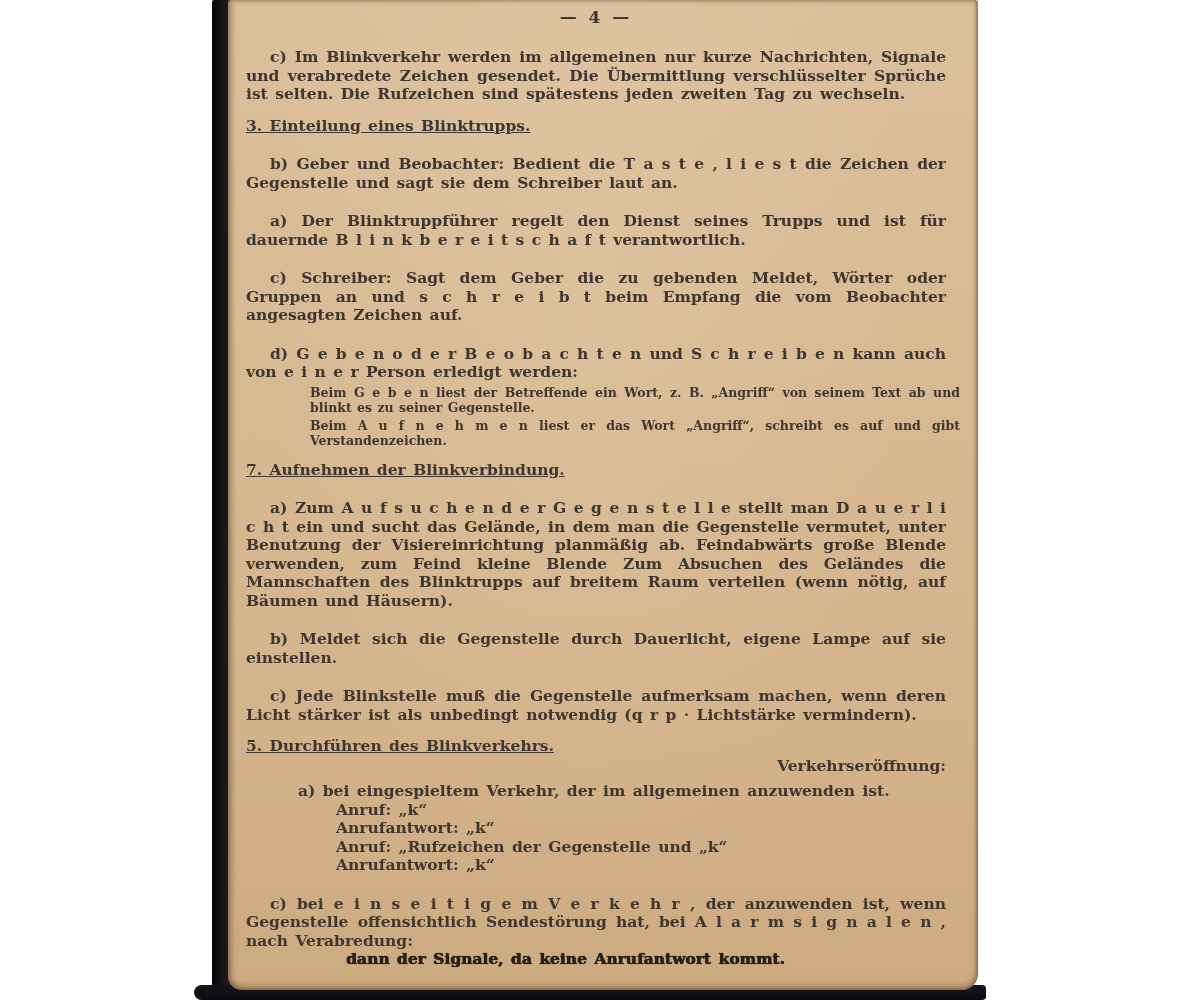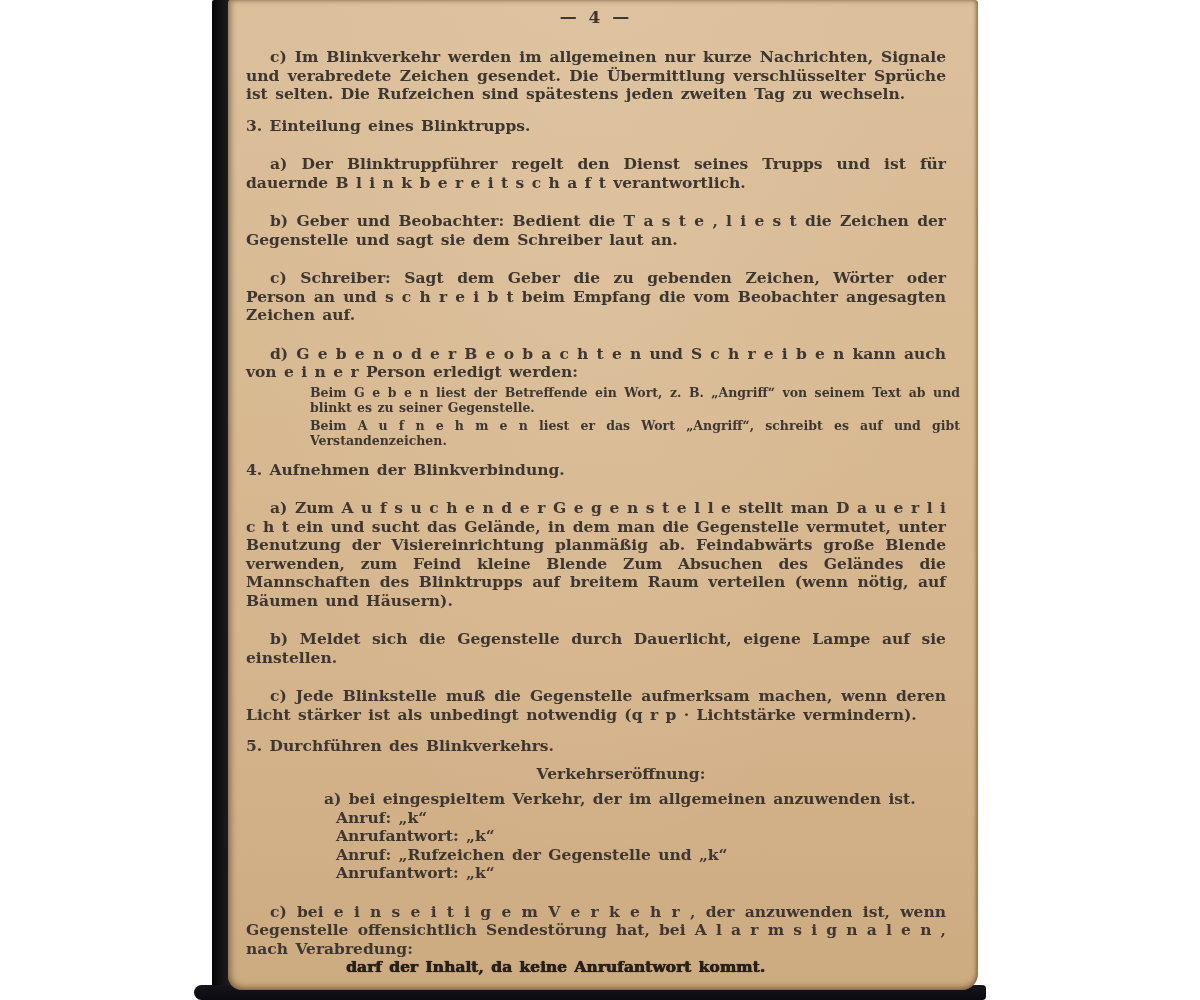--- a/index.html
+++ b/index.html
@@ -46,28 +46,28 @@
   .page-num{
     text-align:center;font-size:17px;line-height:22px;
     letter-spacing:3px;margin:2px 0 10px 0;
   }
 
   .para,.heading,.sub,.item-sub,.anruf,.cont-bold,.note{
     margin:0;font-size:15.5px;line-height:18.5px;text-align:justify;
     word-spacing:2px;
   }
   .para{text-indent:24px;margin-top:20px;}
-  .heading{margin-top:13px;text-align:left;}
+  .heading{margin-top:13px;text-align:left;text-decoration:underline;}
   .note{
     margin-left:64px;width:650px;font-size:12.5px;line-height:15px;
     margin-top:3px;word-spacing:1px;
   }
   .note:first-of-type{margin-top:5px;}
-  .sub{margin-left:50px;margin-top:9px;text-align:center;}
-  .item-sub{margin-left:78px;margin-top:7px;text-align:left;}
+  .sub{margin-left:50px;margin-top:1px;text-align:right;}
+  .item-sub{margin-left:52px;margin-top:7px;text-align:left;}
   .anruf{margin-left:90px;text-align:left;}
   .cont-bold{
     margin-left:100px;text-align:left;
     color:#272019;text-shadow:0 0 1px #272019, 0.5px 0 0 #272019;
   }
 </style>
 </head>
 <body>
 
 <div class="scene">
@@ -75,40 +75,40 @@
   <div class="book-edge-bottom"></div>
 
   <div class="paper">
     <div class="content">
 
       <div class="page-num">— 4 —</div>
 
       <p class="para">c) Im Blinkverkehr werden im allgemeinen nur kurze Nachrichten, Signale und verabredete Zeichen gesendet. Die Übermittlung verschlüsselter Sprüche ist selten. Die Rufzeichen sind spätestens jeden zweiten Tag zu wechseln.</p>
 
       <p class="heading">3. Einteilung eines Blinktrupps.</p>
+      <p class="para">b) Geber und Beobachter: Bedient die T a s t e , l i e s t die Zeichen der Gegenstelle und sagt sie dem Schreiber laut an.</p>
       <p class="para">a) Der Blinktruppführer regelt den Dienst seines Trupps und ist für dauernde B l i n k b e r e i t s c h a f t verantwortlich.</p>
-      <p class="para">b) Geber und Beobachter: Bedient die T a s t e , l i e s t die Zeichen der Gegenstelle und sagt sie dem Schreiber laut an.</p>
-      <p class="para">c) Schreiber: Sagt dem Geber die zu gebenden Zeichen, Wörter oder Person an und s c h r e i b t beim Empfang die vom Beobachter angesagten Zeichen auf.</p>
+      <p class="para">c) Schreiber: Sagt dem Geber die zu gebenden Meldet, Wörter oder Gruppen an und s c h r e i b t beim Empfang die vom Beobachter angesagten Zeichen auf.</p>
       <p class="para">d) G e b e n  o d e r  B e o b a c h t e n und S c h r e i b e n kann auch von e i n e r Person erledigt werden:</p>
       <p class="note">Beim G e b e n liest der Betreffende ein Wort, z. B. „Angriff“ von seinem Text ab und blinkt es zu seiner Gegenstelle.</p>
       <p class="note">Beim A u f n e h m e n liest er das Wort „Angriff“, schreibt es auf und gibt Verstandenzeichen.</p>
 
-      <p class="heading">4. Aufnehmen der Blinkverbindung.</p>
+      <p class="heading">7. Aufnehmen der Blinkverbindung.</p>
       <p class="para">a) Zum A u f s u c h e n  d e r  G e g e n s t e l l e stellt man D a u e r l i c h t ein und sucht das Gelände, in dem man die Gegenstelle vermutet, unter Benutzung der Visiereinrichtung planmäßig ab. Feindabwärts große Blende verwenden, zum Feind kleine Blende  Zum Absuchen des Geländes die Mannschaften des Blinktrupps auf breitem Raum verteilen (wenn nötig, auf Bäumen und Häusern).</p>
       <p class="para">b) Meldet sich die Gegenstelle durch Dauerlicht, eigene Lampe auf sie einstellen.</p>
       <p class="para">c) Jede Blinkstelle muß die Gegenstelle aufmerksam machen, wenn deren Licht stärker ist als unbedingt notwendig (q r p · Lichtstärke vermindern).</p>
 
       <p class="heading">5. Durchführen des Blinkverkehrs.</p>
       <p class="sub">Verkehrseröffnung:</p>
 
       <p class="item-sub">a) bei eingespieltem Verkehr, der im allgemeinen anzuwenden ist.</p>
       <p class="anruf">Anruf: „k“</p>
       <p class="anruf">Anrufantwort: „k“</p>
 
       <p class="anruf">Anruf: „Rufzeichen der Gegenstelle und „k“</p>
       <p class="anruf">Anrufantwort: „k“</p>
 
       <p class="para">c) bei e i n s e i t i g e m  V e r k e h r , der anzuwenden ist, wenn Gegenstelle offensichtlich Sendestörung hat, bei A l a r m s i g n a l e n , nach Verabredung:</p>
-      <p class="cont-bold">darf der Inhalt, da keine Anrufantwort kommt.</p>
+      <p class="cont-bold">dann der Signale, da keine Anrufantwort kommt.</p>
 
     </div>
   </div>
 </div>
 
 </body></html>

